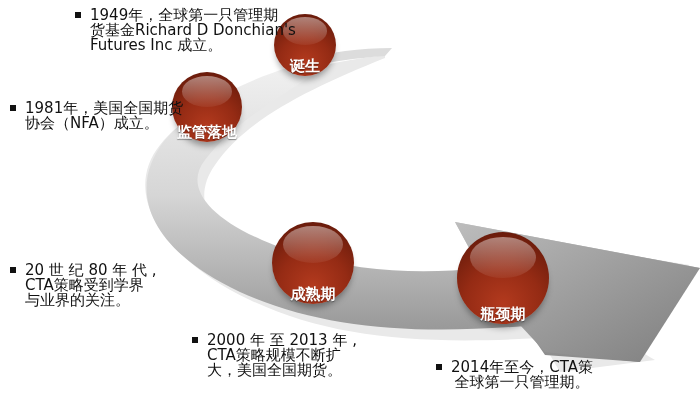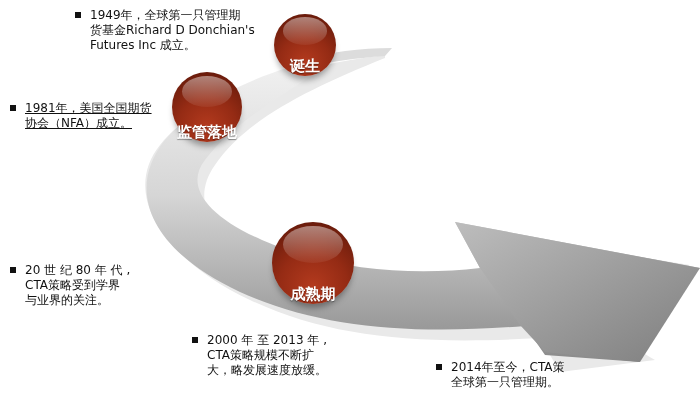--- a/index.html
+++ b/index.html
@@ -9,21 +9,21 @@
     svg.arrow { position: absolute; left: 0; top: 0; }
     .sphere { position: absolute; border-radius: 50%;
       background: radial-gradient(circle at 50% 78%, #b33a1e 0%, #952b14 45%, #6e1d0c 80%, #5a170a 100%);
       box-shadow: 0 6px 6px -2px rgba(0,0,0,0.35);
       display: flex; align-items: flex-end; justify-content: center; }
     .sphere::before { content: ""; position: absolute; left: 14%; top: 5%; width: 72%; height: 45%;
       border-radius: 50%;
       background: linear-gradient(to bottom, rgba(255,255,255,0.45), rgba(255,255,255,0.05)); }
     .sphere-label { position: relative; color: #ffffff; font-weight: bold; font-size: 15px;
       letter-spacing: 0px; text-shadow: 0 1px 1px rgba(0,0,0,0.4); white-space: nowrap; }
-    .note { position: absolute; font-size: 12px; line-height: 15px; color: #111111; }
+    .note { position: absolute; font-size: 15px; line-height: 15px; color: #111111; }
     .note .bullet { position: absolute; left: -15px; top: 4px; width: 6px; height: 6px; background: #111111; }
   </style>
 </head>
 <body>
 
 <div class="stage">
 
   <svg class="arrow" width="700" height="407" viewBox="0 0 700 407">
     <defs>
       <linearGradient id="arrowGrad" x1="0" y1="0" x2="0" y2="1">
@@ -68,47 +68,50 @@
 
   <div class="sphere" style="left:274px; top:14px; width:62px; height:62px;">
     <span class="sphere-label">诞生</span>
   </div>
   <div class="sphere" style="left:172px; top:72px; width:70px; height:70px;">
     <span class="sphere-label">监管落地</span>
   </div>
   <div class="sphere" style="left:272px; top:222px; width:82px; height:82px;">
     <span class="sphere-label">成熟期</span>
   </div>
+  <div class="sphere" style="left:457px; top:232px; width:92px; height:92px;">
+    <span class="sphere-label">瓶颈期</span>
+  </div>
 
   <div class="note" style="left:90px; top:8px;">
     <span class="bullet"></span>
     <div>1949年，全球第一只管理期</div>
     <div>货基金Richard D Donchian's</div>
     <div>Futures Inc 成立。</div>
   </div>
 
-  <div class="note" style="left:25px; top:101px;text-decoration:underline;">
+  <div class="note" style="left:25px; top:101px;">
     <span class="bullet"></span>
     <div>1981年，美国全国期货</div>
     <div>协会（NFA）成立。</div>
   </div>
 
   <div class="note" style="left:25px; top:235px;margin-top:28px;">
     <span class="bullet"></span>
     <div>20 世 纪 80 年 代 ,</div>
     <div>CTA策略受到学界</div>
     <div>与业界的关注。</div>
   </div>
 
   <div class="note" style="left:207px; top:333px;">
     <span class="bullet"></span>
     <div>2000 年 至 2013 年 ,</div>
     <div>CTA策略规模不断扩</div>
-    <div>大，略发展速度放缓。</div>
+    <div>大，美国全国期货。</div>
   </div>
 
-  <div class="note" style="left:451px; top:360px;">
+  <div class="note" style="left:451px; top:360px;text-align:center;">
     <span class="bullet"></span>
     <div>2014年至今，CTA策</div>
     <div>全球第一只管理期。</div>
   </div>
 
 </div>
 
 </body></html>

